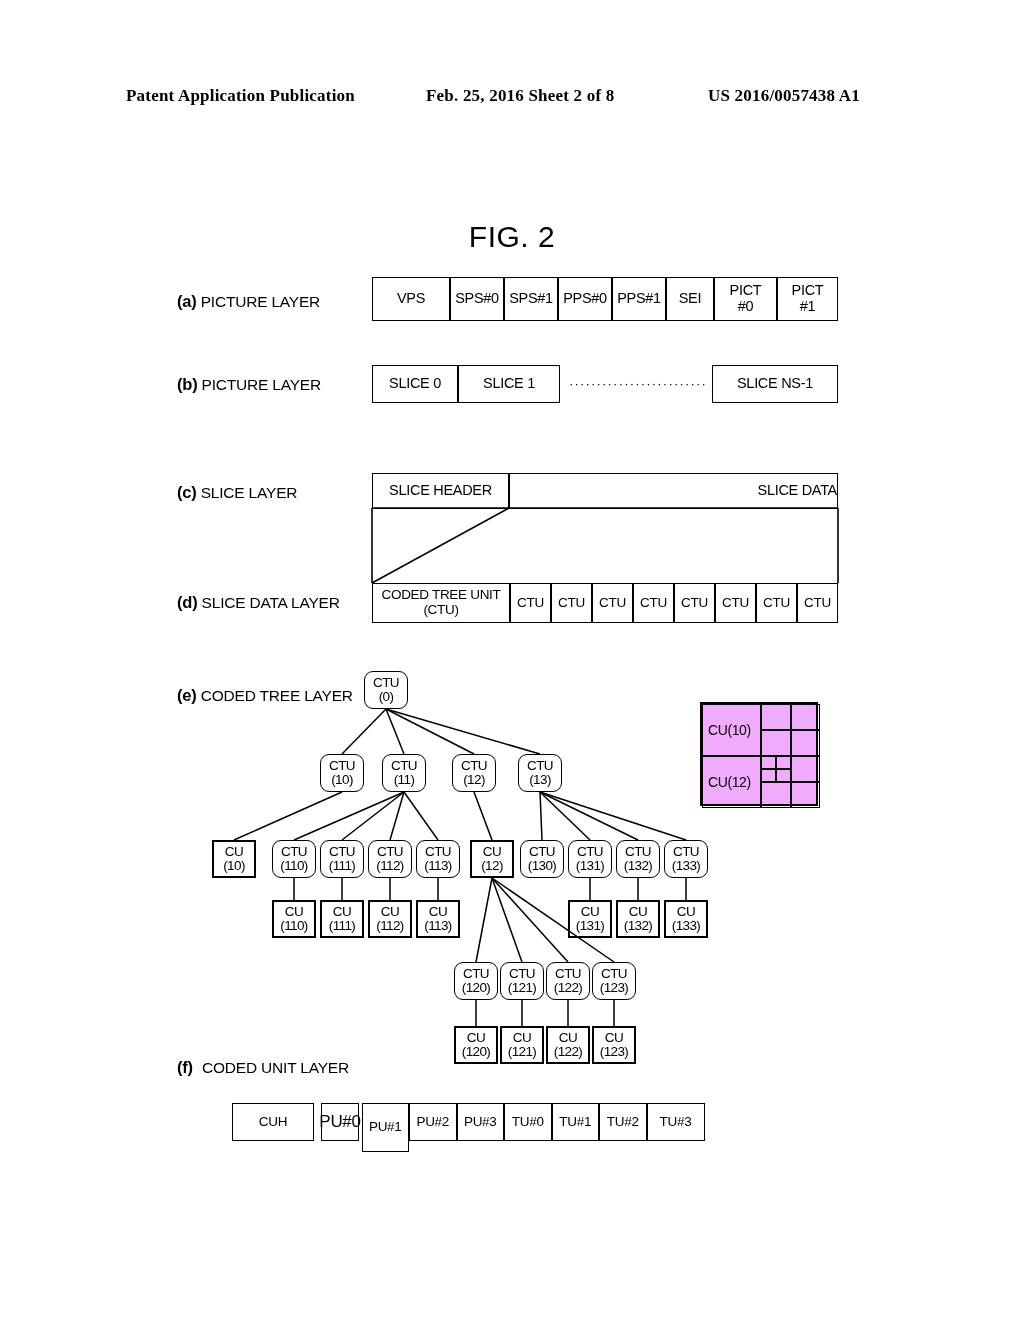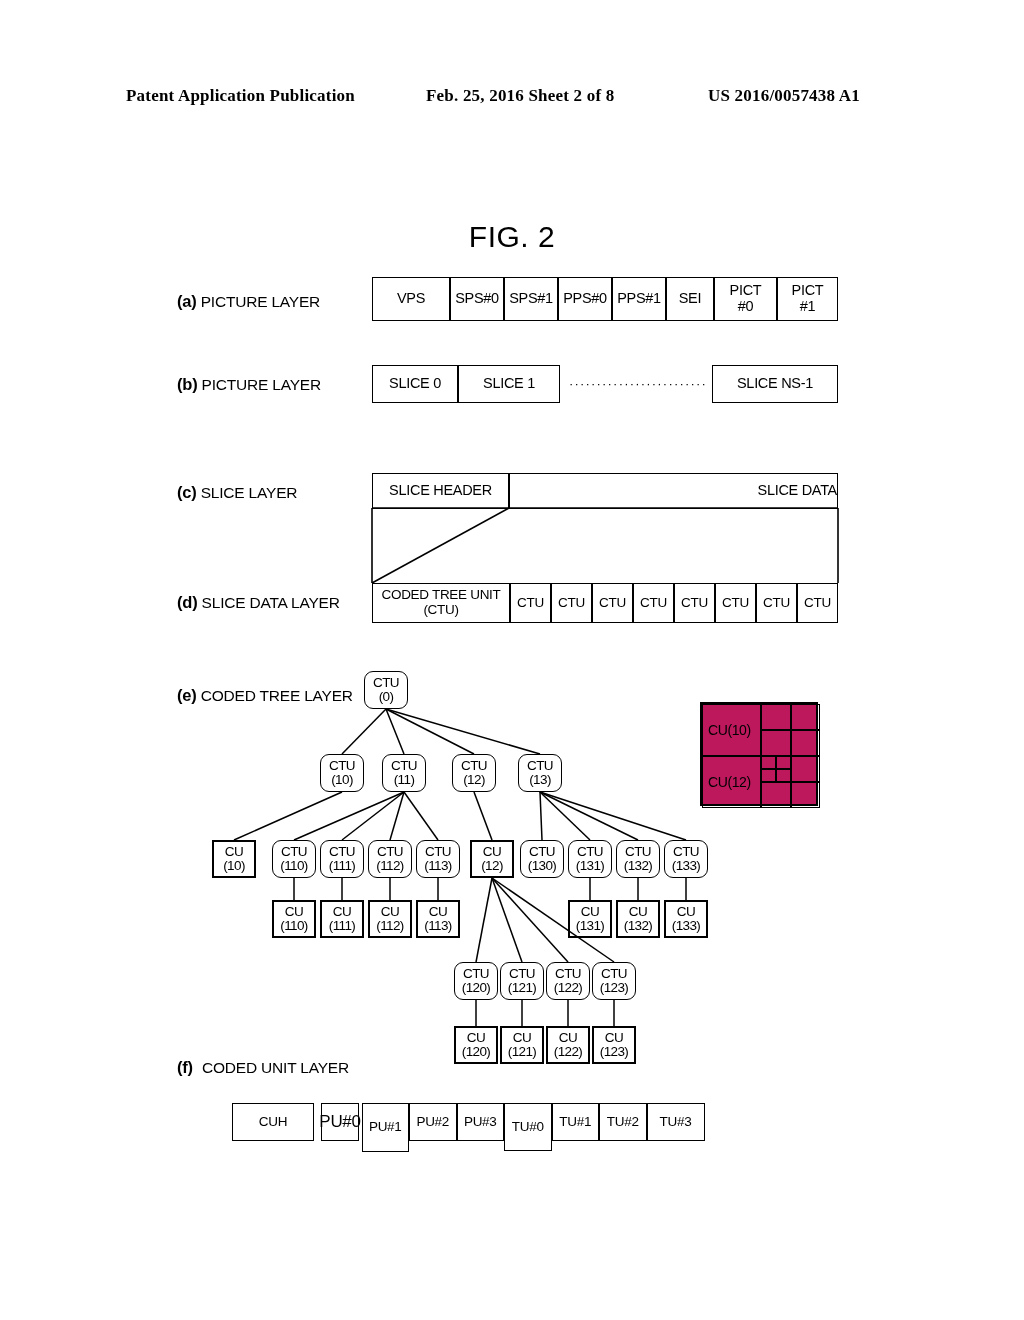--- a/index.html
+++ b/index.html
@@ -58,21 +58,21 @@
   }
   .node.ctu{border-radius:9px;border-width:1.5px;}
   .node.cu{border-radius:0;border-width:2.3px;}
   .node .n1{display:block;}
   .node .n2{display:block;}
 
   
   #lines{position:absolute;left:0;top:0;width:1024px;height:1320px;pointer-events:none;}
 
   
-  .qt{position:absolute;box-sizing:border-box;border:2px solid #000;background:#be185d;}
+  .qt{position:absolute;box-sizing:border-box;border:2px solid #000;background:#f0abfc;}
   .qt .cell{position:absolute;box-sizing:border-box;border:1.6px solid #000;}
   .qt .lbl{position:absolute;font-size:14px;letter-spacing:-0.4px;white-space:nowrap;}
 </style>
 </head>
 <body>
 
 <div id="page">
 
   <div class="hdr">
     <span class="c h1">Patent Application Publication</span>
@@ -198,21 +198,21 @@
       </div>
       <div class="bx" style="left: 361.5px; top: 1103px; width: 47.5px; height: 49px; font-size: 13.5px;">
         <span>PU#1</span>
       </div>
       <div class="bx" style="left: 409px; top: 1103px; width: 47.5px; height: 38px; font-size: 13.5px;">
         <span>PU#2</span>
       </div>
       <div class="bx" style="left: 456.5px; top: 1103px; width: 47.5px; height: 38px; font-size: 13.5px; text-align: right;">
         <span>PU#3</span>
       </div>
-      <div class="bx" style="left: 504px; top: 1103px; width: 47.5px; height: 48px; font-size: 13.5px; text-align: right;">
+      <div class="bx" style="left: 504px; top: 1103px; width: 47.5px; height: 38px; font-size: 13.5px; text-align: right;">
         <span>TU#0</span>
       </div>
       <div class="bx" style="left: 551.5px; top: 1103px; width: 47.5px; height: 38px; font-size: 13.5px;">
         <span>TU#1</span>
       </div>
       <div class="bx" style="left: 599px; top: 1103px; width: 47.5px; height: 38px; font-size: 13.5px;">
         <span>TU#2</span>
       </div>
       <div class="bx" style="left: 646.5px; top: 1103px; width: 58px; height: 38px; font-size: 13.5px;">
         <span>TU#3</span>

